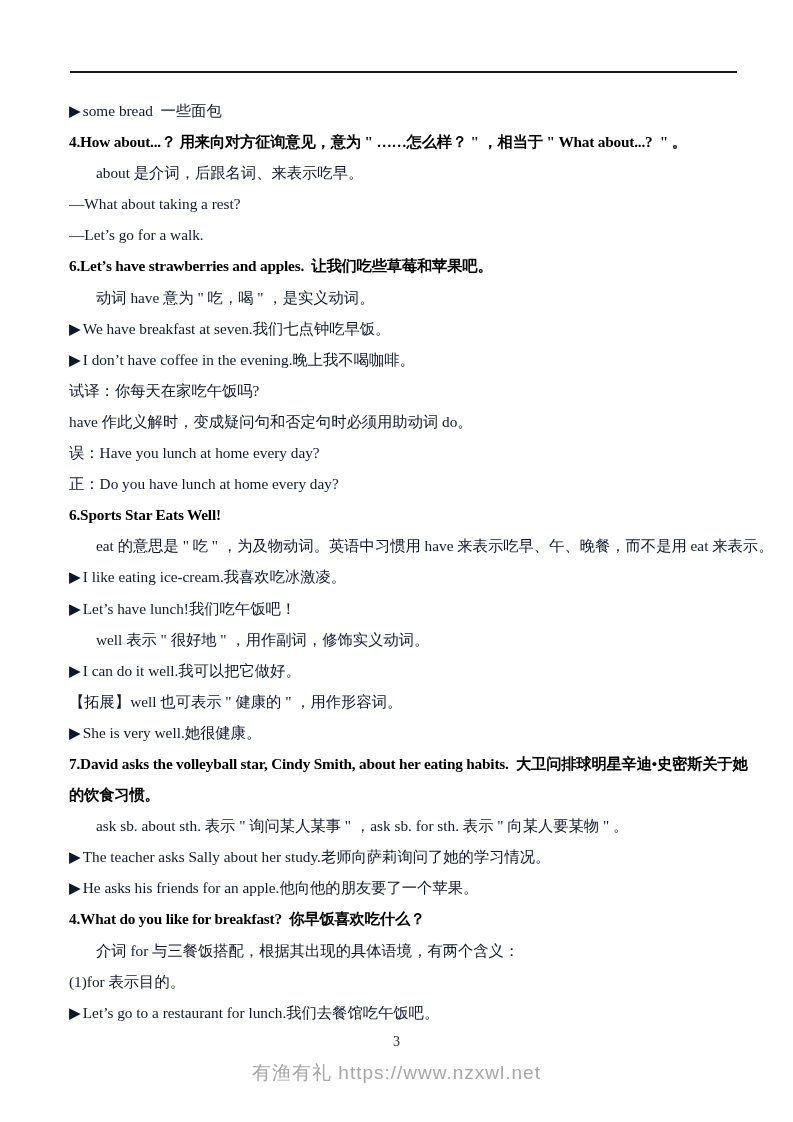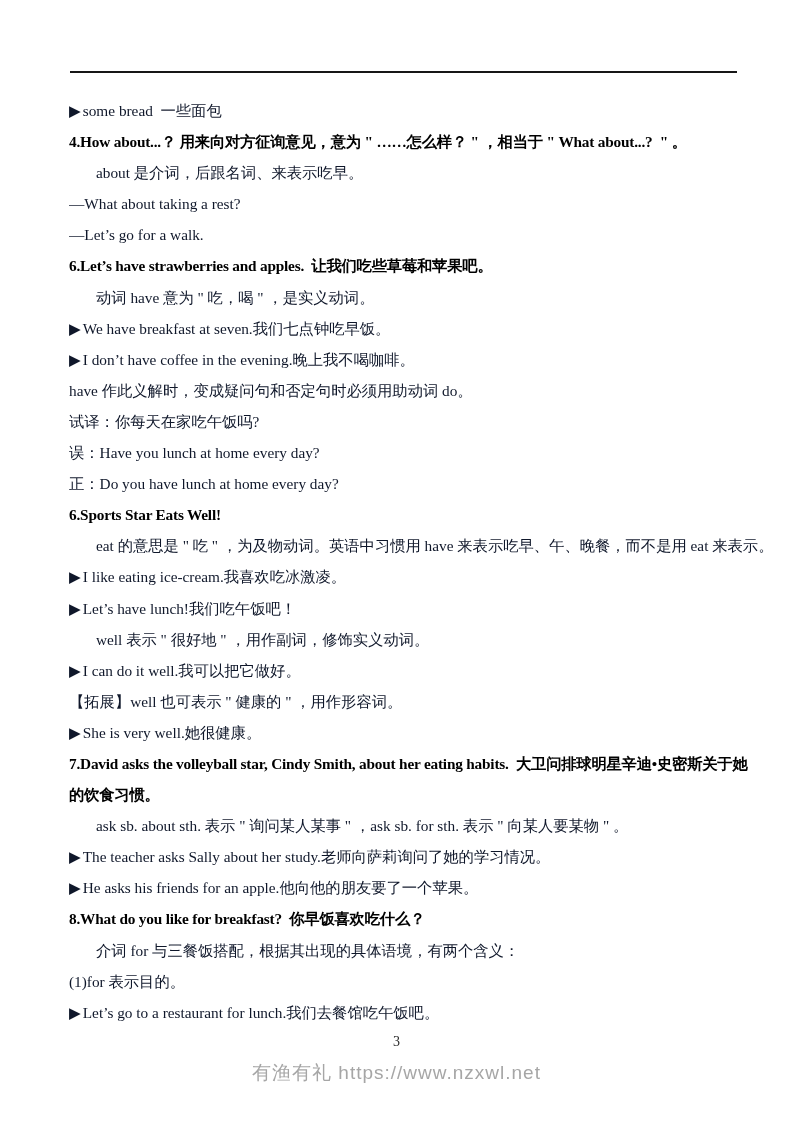--- a/index.html
+++ b/index.html
@@ -70,37 +70,37 @@
   <div class="content">
       <div class="line body"><span class="bullet">▶</span>some bread  一些面包</div>
       <div class="line heading">4.How about...？ 用来向对方征询意见，意为 " ……怎么样？ " ，相当于 " What about...?  " 。</div>
       <div class="line indent">about 是介词，后跟名词、来表示吃早。</div>
       <div class="line body">—What about taking a rest?</div>
       <div class="line body">—Let’s go for a walk.</div>
       <div class="line heading">6.Let’s have strawberries and apples.  让我们吃些草莓和苹果吧。</div>
       <div class="line indent">动词 have 意为 " 吃，喝 " ，是实义动词。</div>
       <div class="line body"><span class="bullet">▶</span>We have breakfast at seven.我们七点钟吃早饭。</div>
       <div class="line body"><span class="bullet">▶</span>I don’t have coffee in the evening.晚上我不喝咖啡。</div>
+      <div class="line body">试译：你每天在家吃午饭吗?</div>
       <div class="line body">have 作此义解时，变成疑问句和否定句时必须用助动词 do。</div>
-      <div class="line body">试译：你每天在家吃午饭吗?</div>
       <div class="line body">误：Have you lunch at home every day?</div>
       <div class="line body">正：Do you have lunch at home every day?</div>
       <div class="line heading">6.Sports Star Eats Well!</div>
       <div class="line indent">eat 的意思是 " 吃 " ，为及物动词。英语中习惯用 have 来表示吃早、午、晚餐，而不是用 eat 来表示。</div>
       <div class="line body"><span class="bullet">▶</span>I like eating ice-cream.我喜欢吃冰激凌。</div>
       <div class="line body"><span class="bullet">▶</span>Let’s have lunch!我们吃午饭吧！</div>
       <div class="line indent">well 表示 " 很好地 " ，用作副词，修饰实义动词。</div>
       <div class="line body"><span class="bullet">▶</span>I can do it well.我可以把它做好。</div>
       <div class="line body">【拓展】well 也可表示 " 健康的 " ，用作形容词。</div>
       <div class="line body"><span class="bullet">▶</span>She is very well.她很健康。</div>
       <div class="line heading">7.David asks the volleyball star, Cindy Smith, about her eating habits.  大卫问排球明星辛迪•史密斯关于她</div>
       <div class="line heading">的饮食习惯。</div>
       <div class="line indent">ask sb. about sth. 表示 " 询问某人某事 " ，ask sb. for sth. 表示 " 向某人要某物 " 。</div>
       <div class="line body"><span class="bullet">▶</span>The teacher asks Sally about her study.老师向萨莉询问了她的学习情况。</div>
       <div class="line body"><span class="bullet">▶</span>He asks his friends for an apple.他向他的朋友要了一个苹果。</div>
-      <div class="line heading">8.What do you like for breakfast?  你早饭喜欢吃什么？</div>
+      <div class="line heading">4.What do you like for breakfast?  你早饭喜欢吃什么？</div>
       <div class="line indent">介词 for 与三餐饭搭配，根据其出现的具体语境，有两个含义：</div>
       <div class="line body">(1)for 表示目的。</div>
       <div class="line body"><span class="bullet">▶</span>Let’s go to a restaurant for lunch.我们去餐馆吃午饭吧。</div>
     </div>
   <div class="page-number">3</div>
   <div class="watermark">有渔有礼 https://www.nzxwl.net</div>
 </div>
 
 </body></html>

